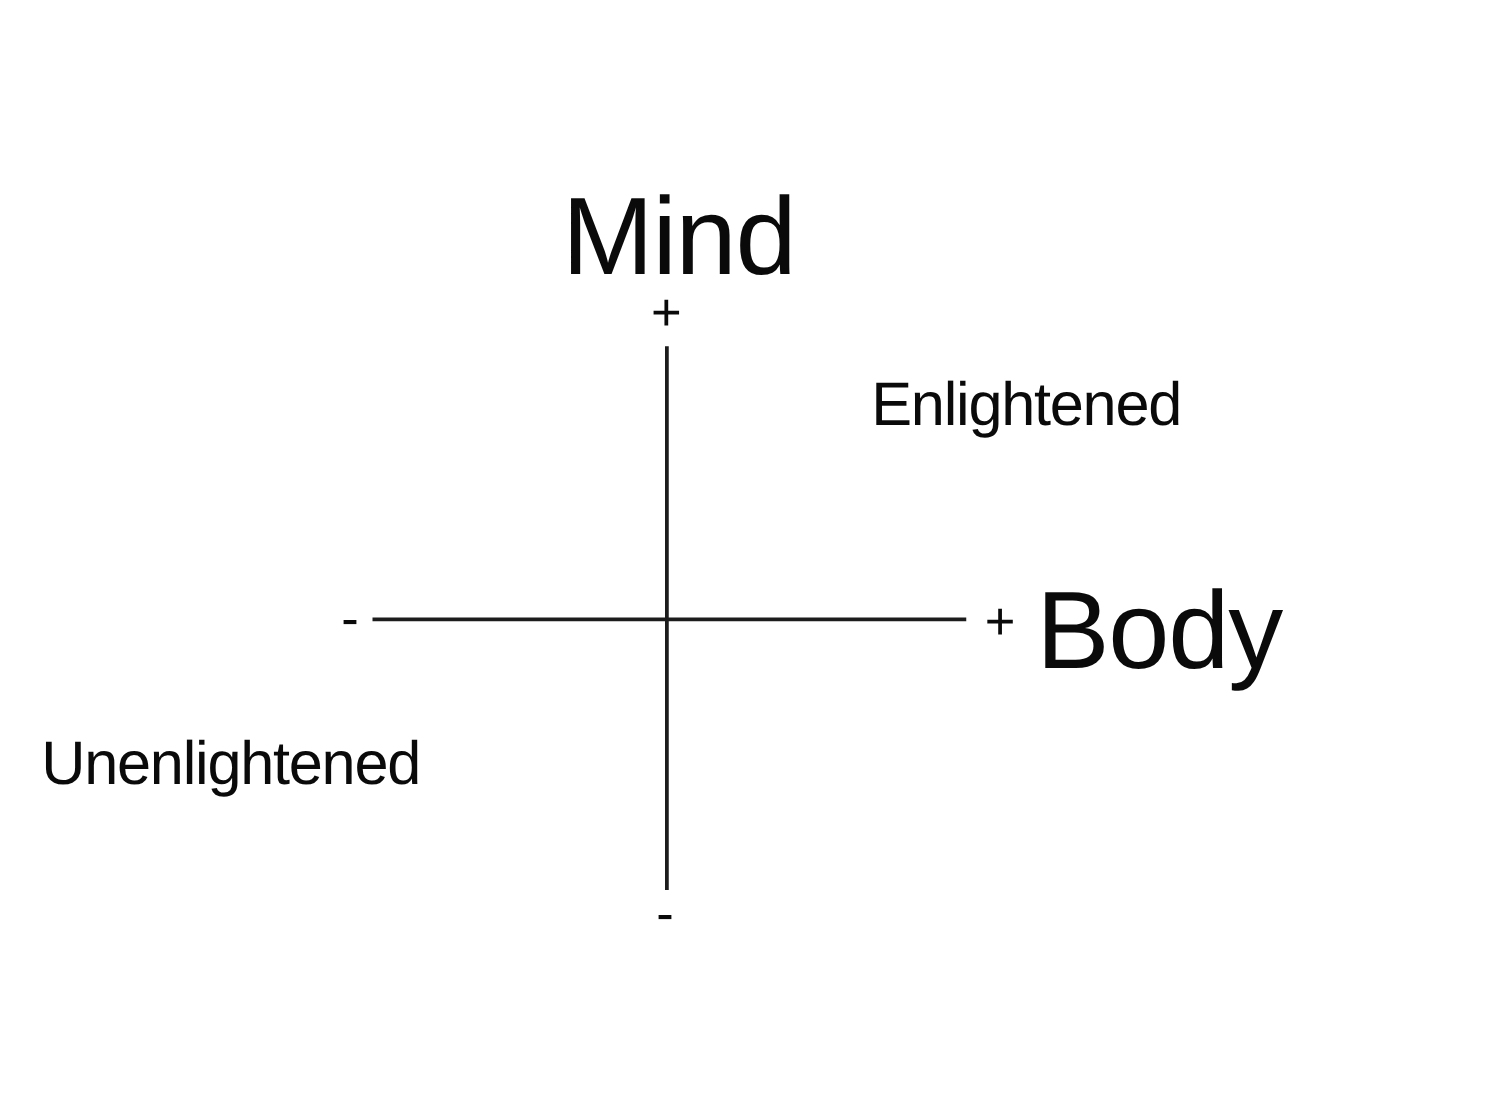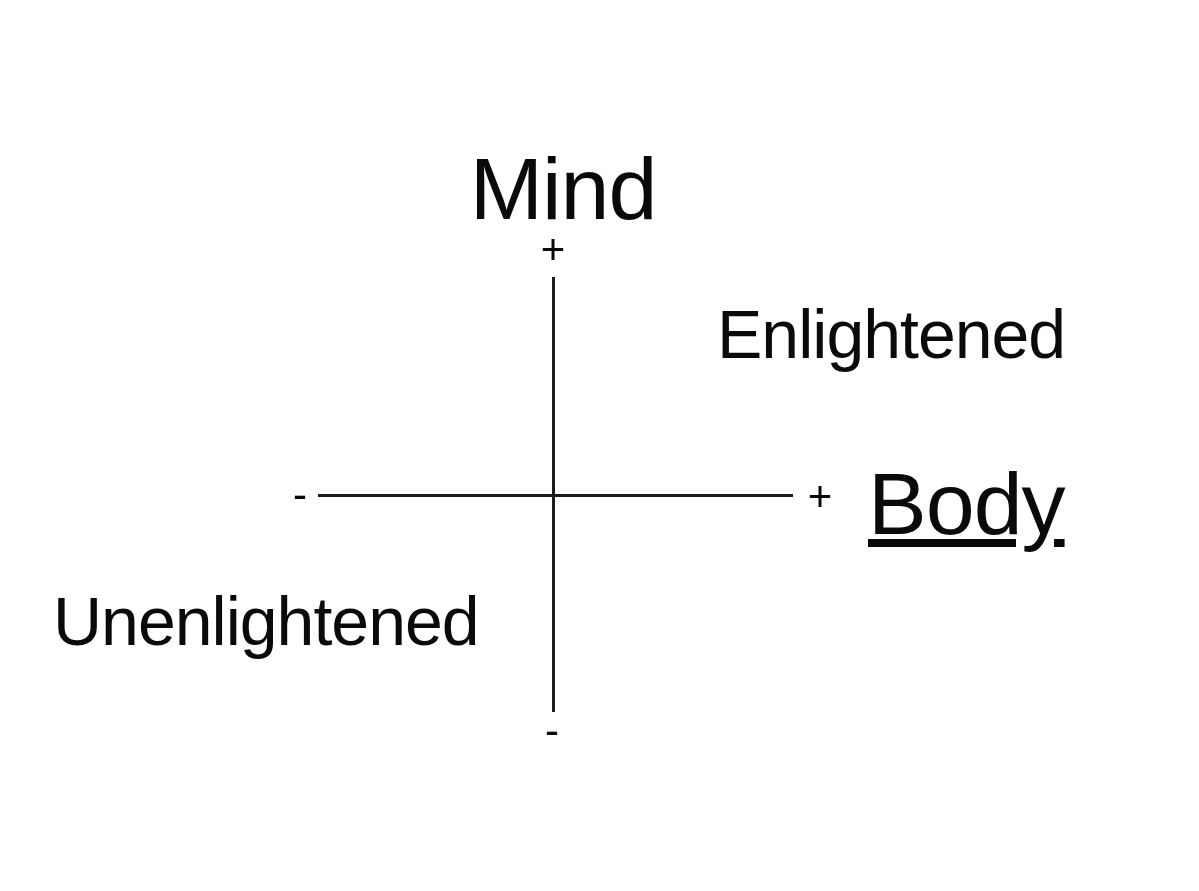--- a/index.html
+++ b/index.html
@@ -13,34 +13,33 @@
     background: var(--background);
   }
   .canvas {
     position: relative;
     width: 1154px;
     height: 891px;
     background: var(--background);
     overflow: hidden;
     font-family: "Liberation Sans", "DejaVu Sans", sans-serif;
     color: var(--text);
-    margin-left: 20px;
   }
   .label {
     position: absolute;
     white-space: nowrap;
     line-height: 1;
     color: var(--text);
   }
   .axis-title {
     font-size: 88px;
     letter-spacing: -1px;
   }
   .quadrant-label {
-    font-size: 68px;
+    font-size: 49px;
     letter-spacing: -1px;
   }
   .sign {
     font-size: 42px;
     transform: translate(-50%, -50%);
   }
   .centered-x {
     transform: translateX(-50%);
   }
   .axis-line {
@@ -66,19 +65,19 @@
   <div class="axis-line v-line" style="left:532px; top:277px; height:435px;"></div>
 
   <div class="label sign" style="left:532px; top:731px;">-</div>
 
   <div class="label sign" style="left:280px; top:495px;">-</div>
 
   <div class="axis-line h-line" style="left:298px; top:494px; width:475px;"></div>
 
   <div class="label sign" style="left:800px; top:497px;">+</div>
 
-  <div class="label axis-title" style="left:848px; top:460px;text-decoration:underline;">Body</div>
+  <div class="label axis-title" style="left:829px; top:460px;">Body</div>
 
   <div class="label quadrant-label" style="left:697px; top:300px;">Enlightened</div>
 
   <div class="label quadrant-label" style="left:33px; top:587px;">Unenlightened</div>
 
 </div>
 
 </body></html>

